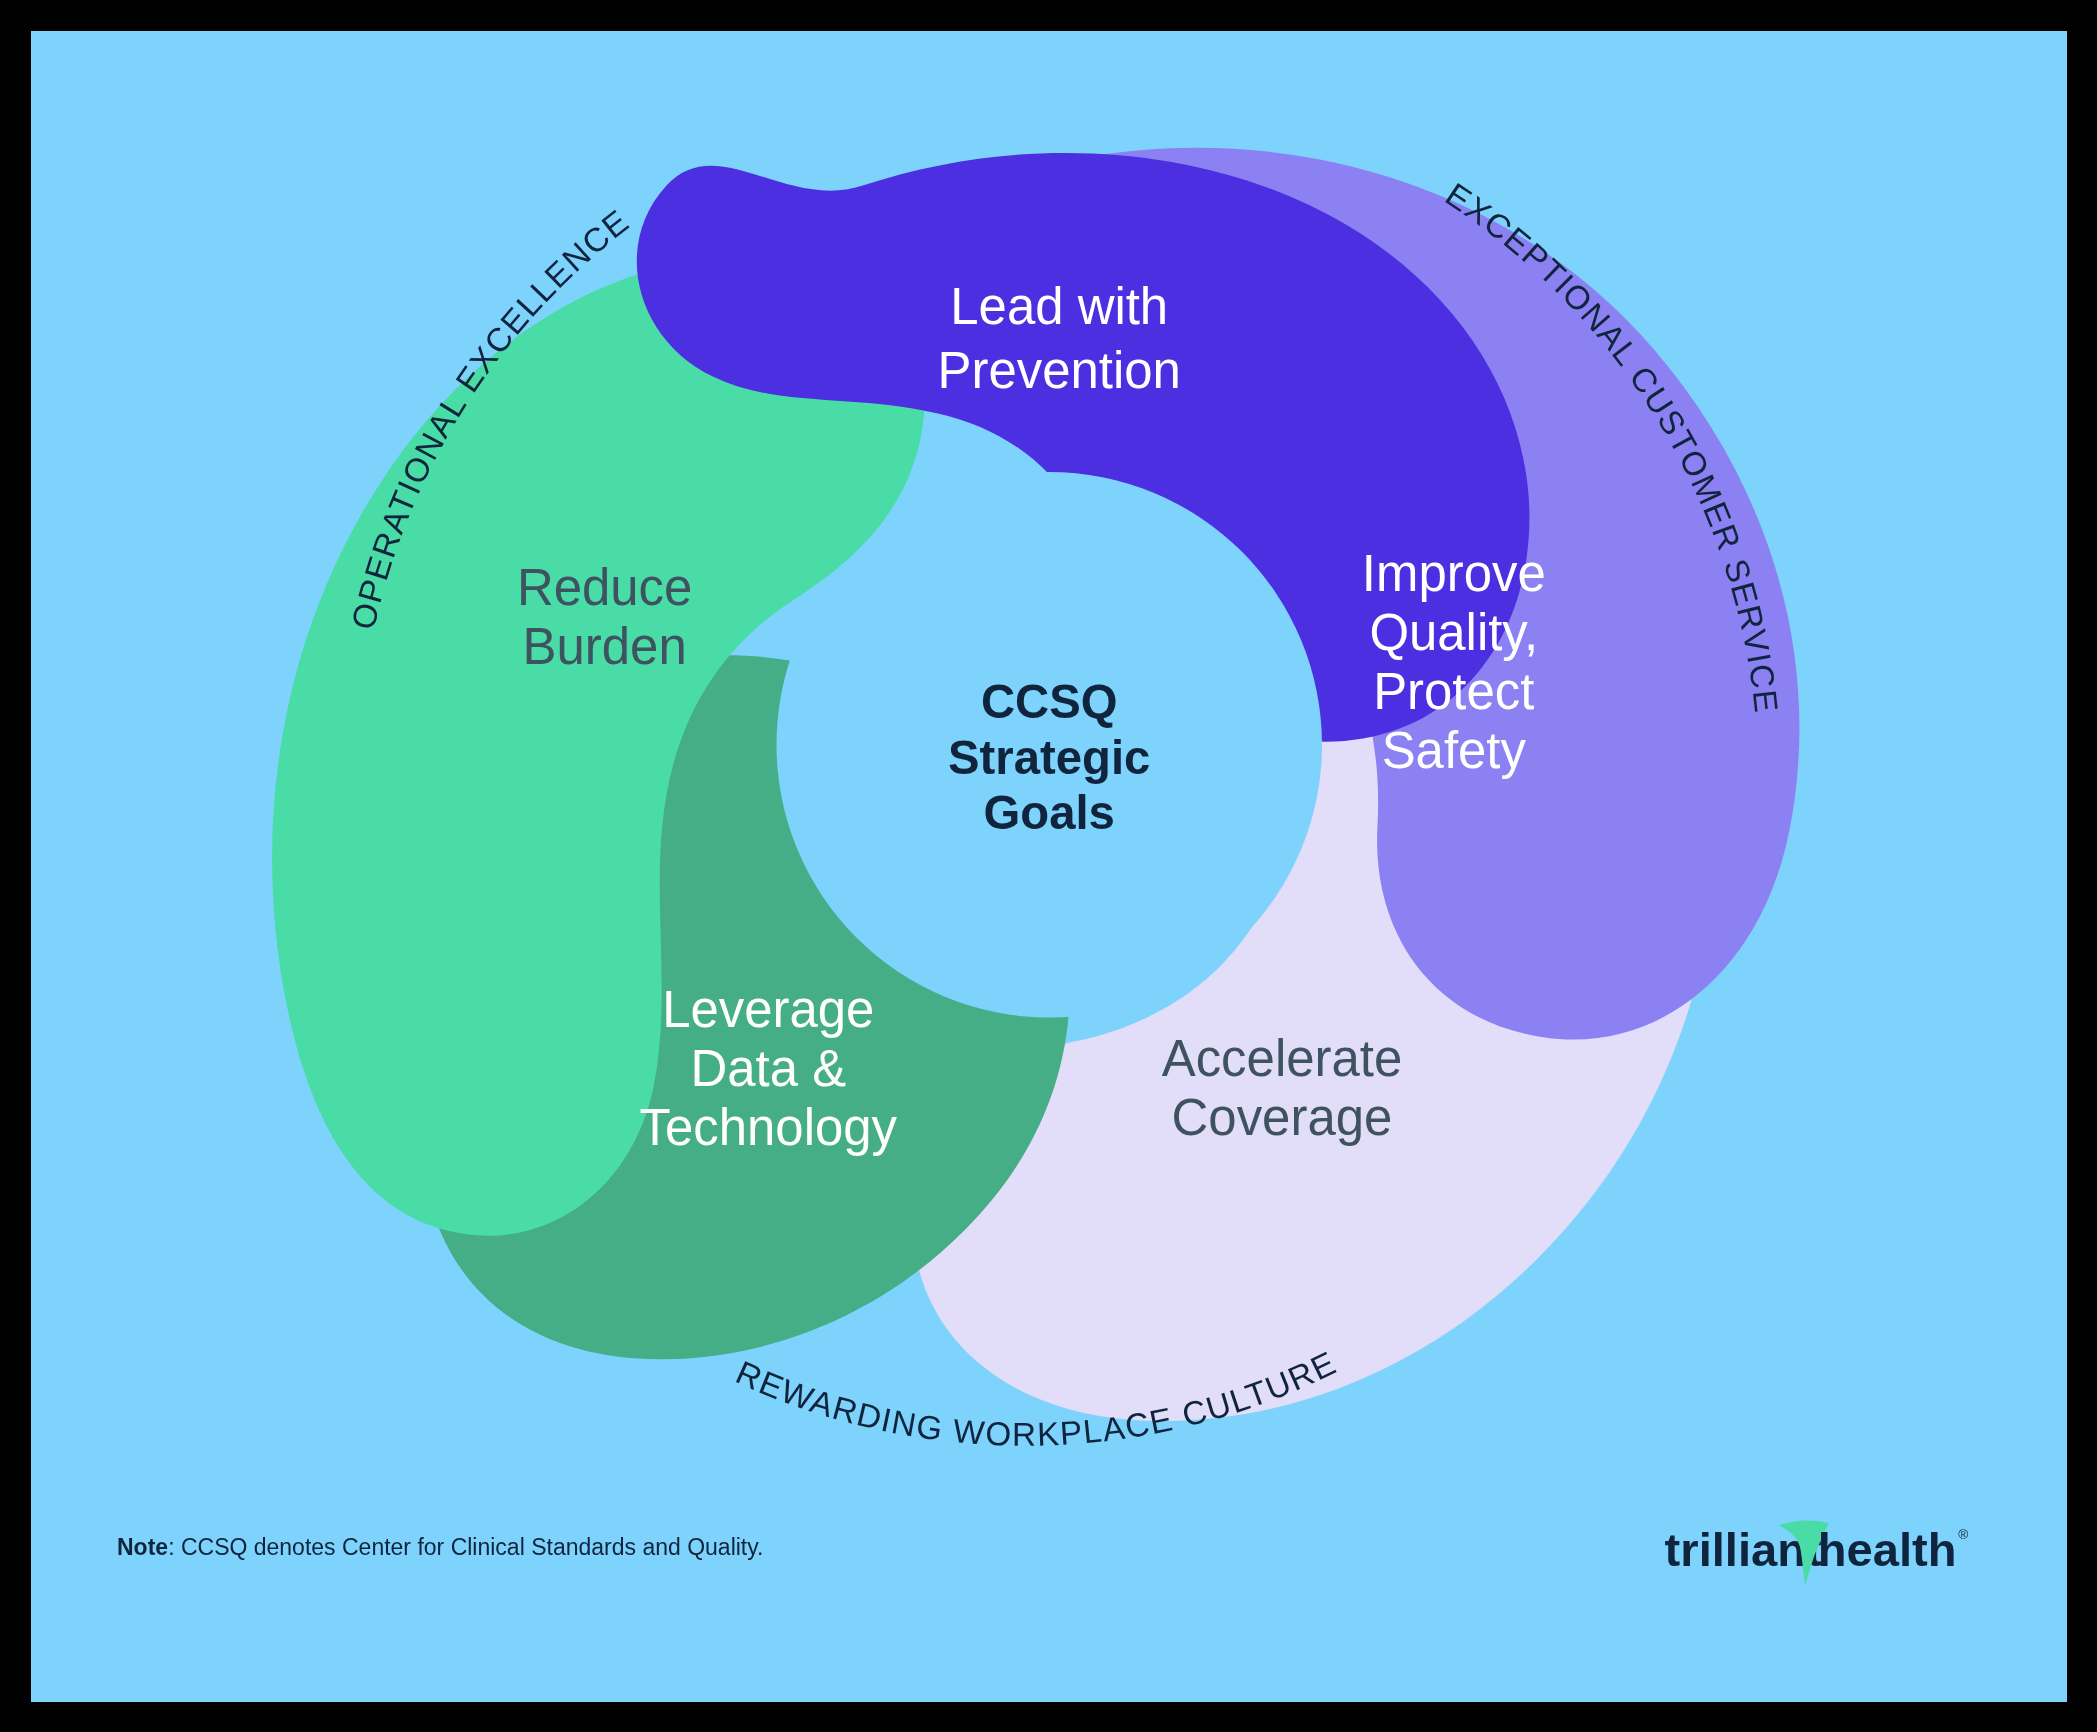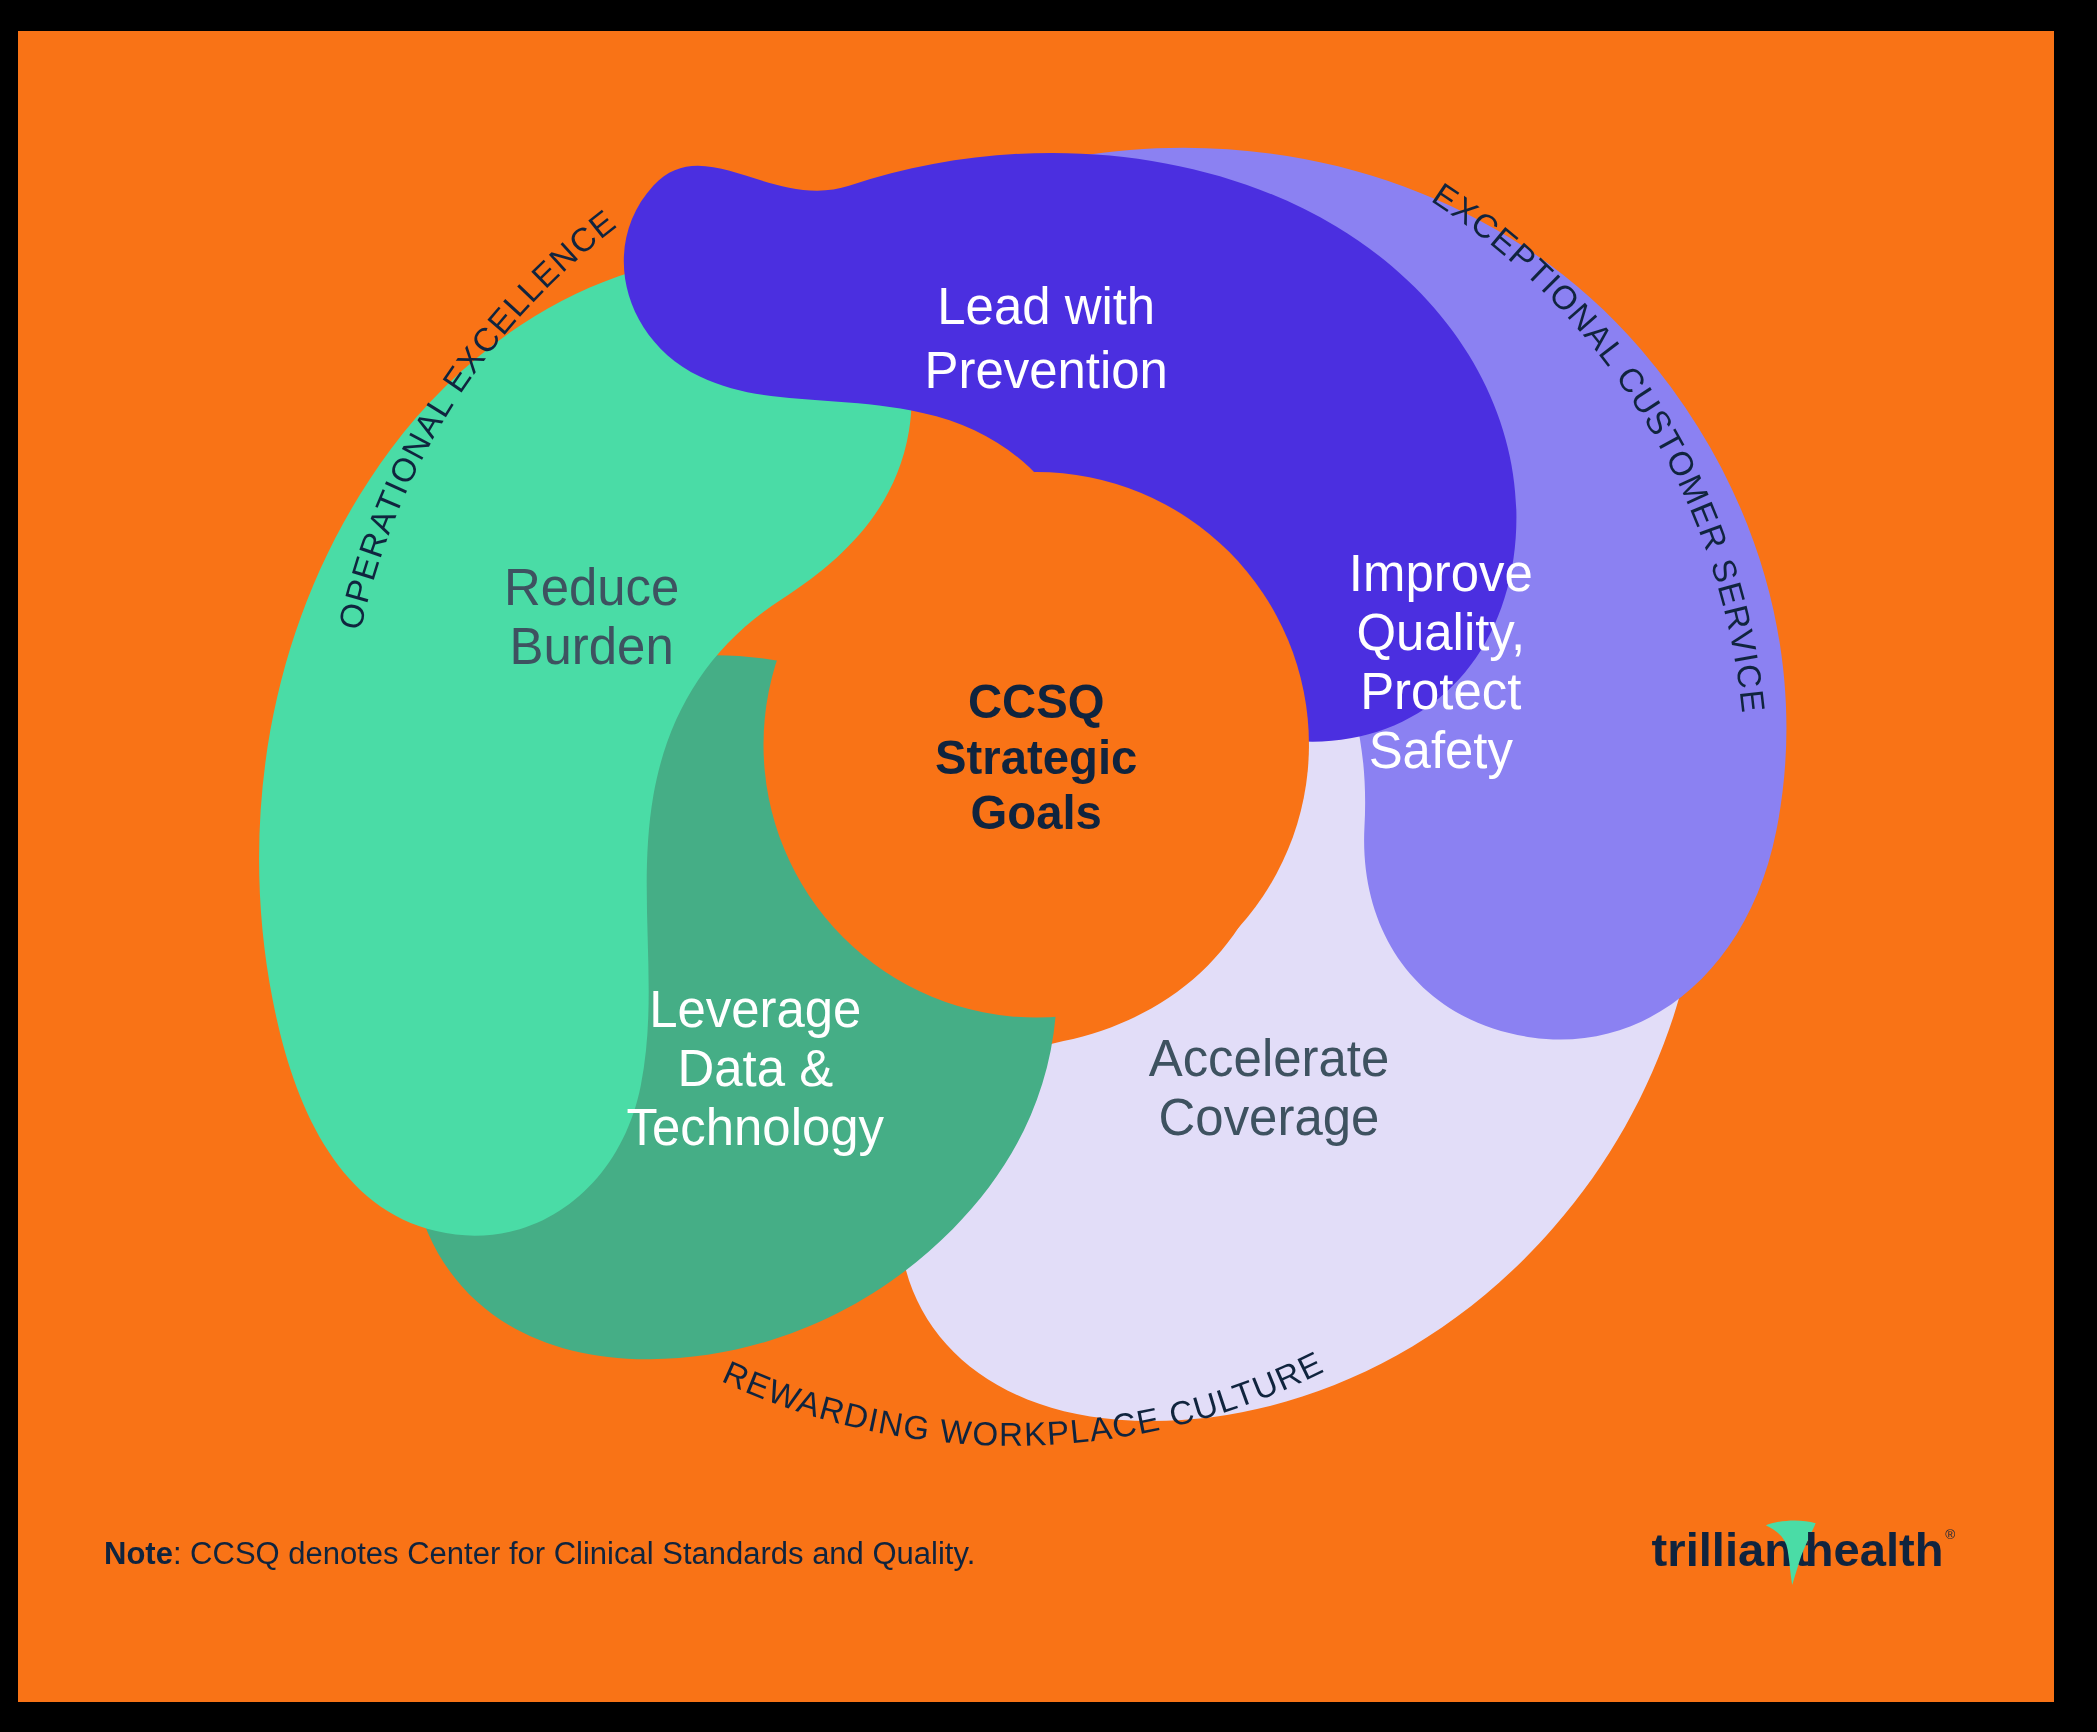--- a/index.html
+++ b/index.html
@@ -4,23 +4,23 @@
 <style>
   * { box-sizing: border-box; margin: 0; padding: 0; }
   html, body {
     width: 2097px; height: 1733px;
     background: #000000;
     font-family: "Liberation Sans", sans-serif;
     overflow: hidden;
   }
   #frame {
     position: absolute;
-    left: 18px; top: 31px;
+    left: 31px; top: 31px;
     width: 2036px; height: 1671px;
-    background: #f97316;
+    background: #7dd3fc;
   }
   #diagram {
     position: absolute;
     left: 0; top: 0;
     width: 2036px;
     height: 1432px;
   }
   #diagram svg { display: block; width: 100%; height: 100%; }
 
   .lobe-label { font-family: "Liberation Sans", sans-serif; font-weight: 400; }
@@ -40,21 +40,21 @@
 
   #footer {
     position: absolute;
     left: 0; top: 1432px;
     width: 2036px; height: 240px;
   }
   #notes {
     position: absolute;
     left: 86px;
     top: 67px;
-    font-size: 31px;
+    font-size: 23px;
     line-height: 1.55;
     color: #10243e;
   }
   #notes .lbl { font-weight: 700; }
   #logo {
     position: absolute;
     right: 89px;
     top: 54px;
     height: 59px;
     display: flex;

